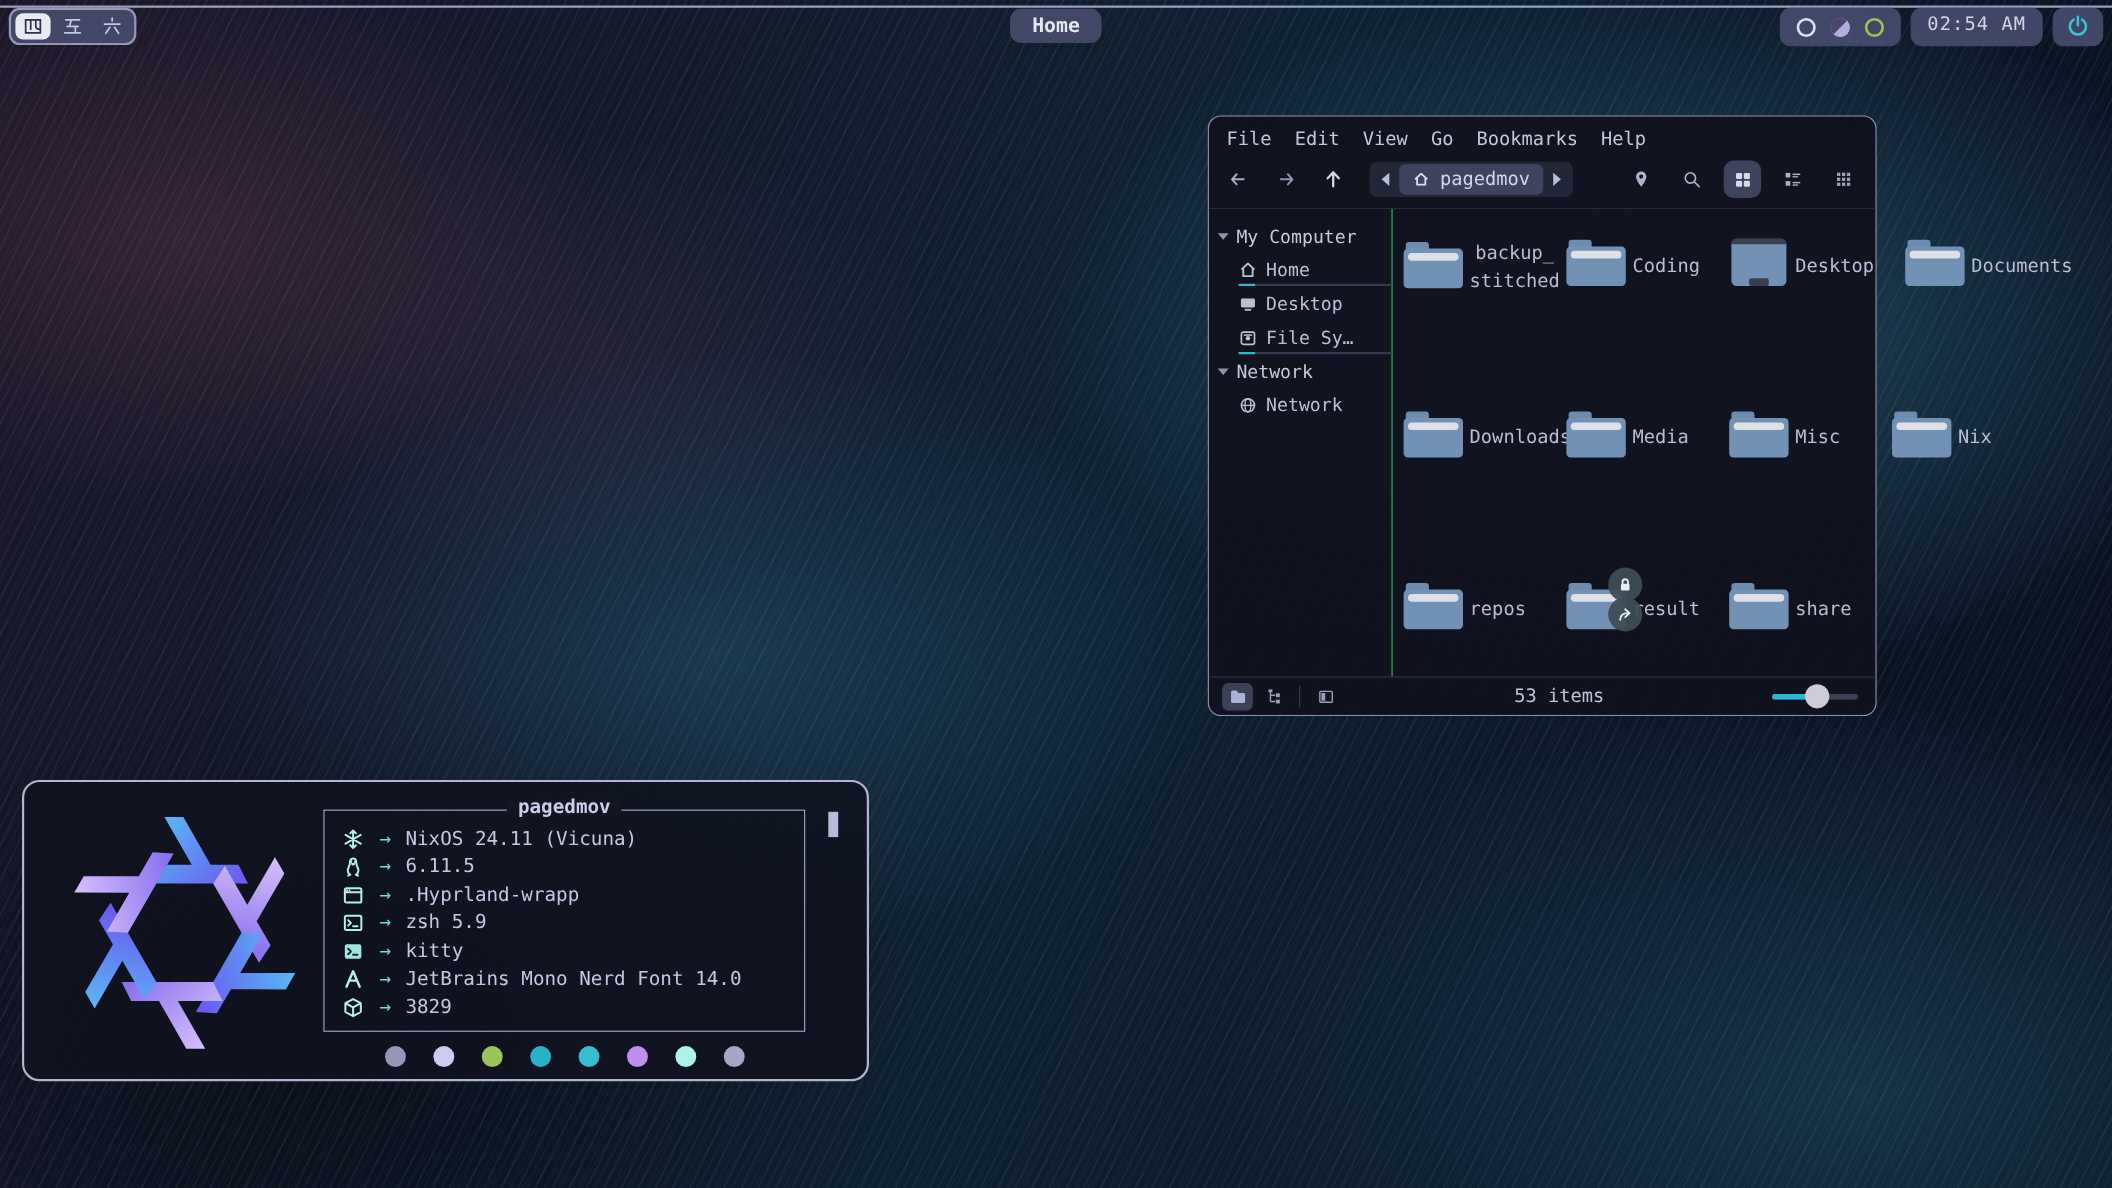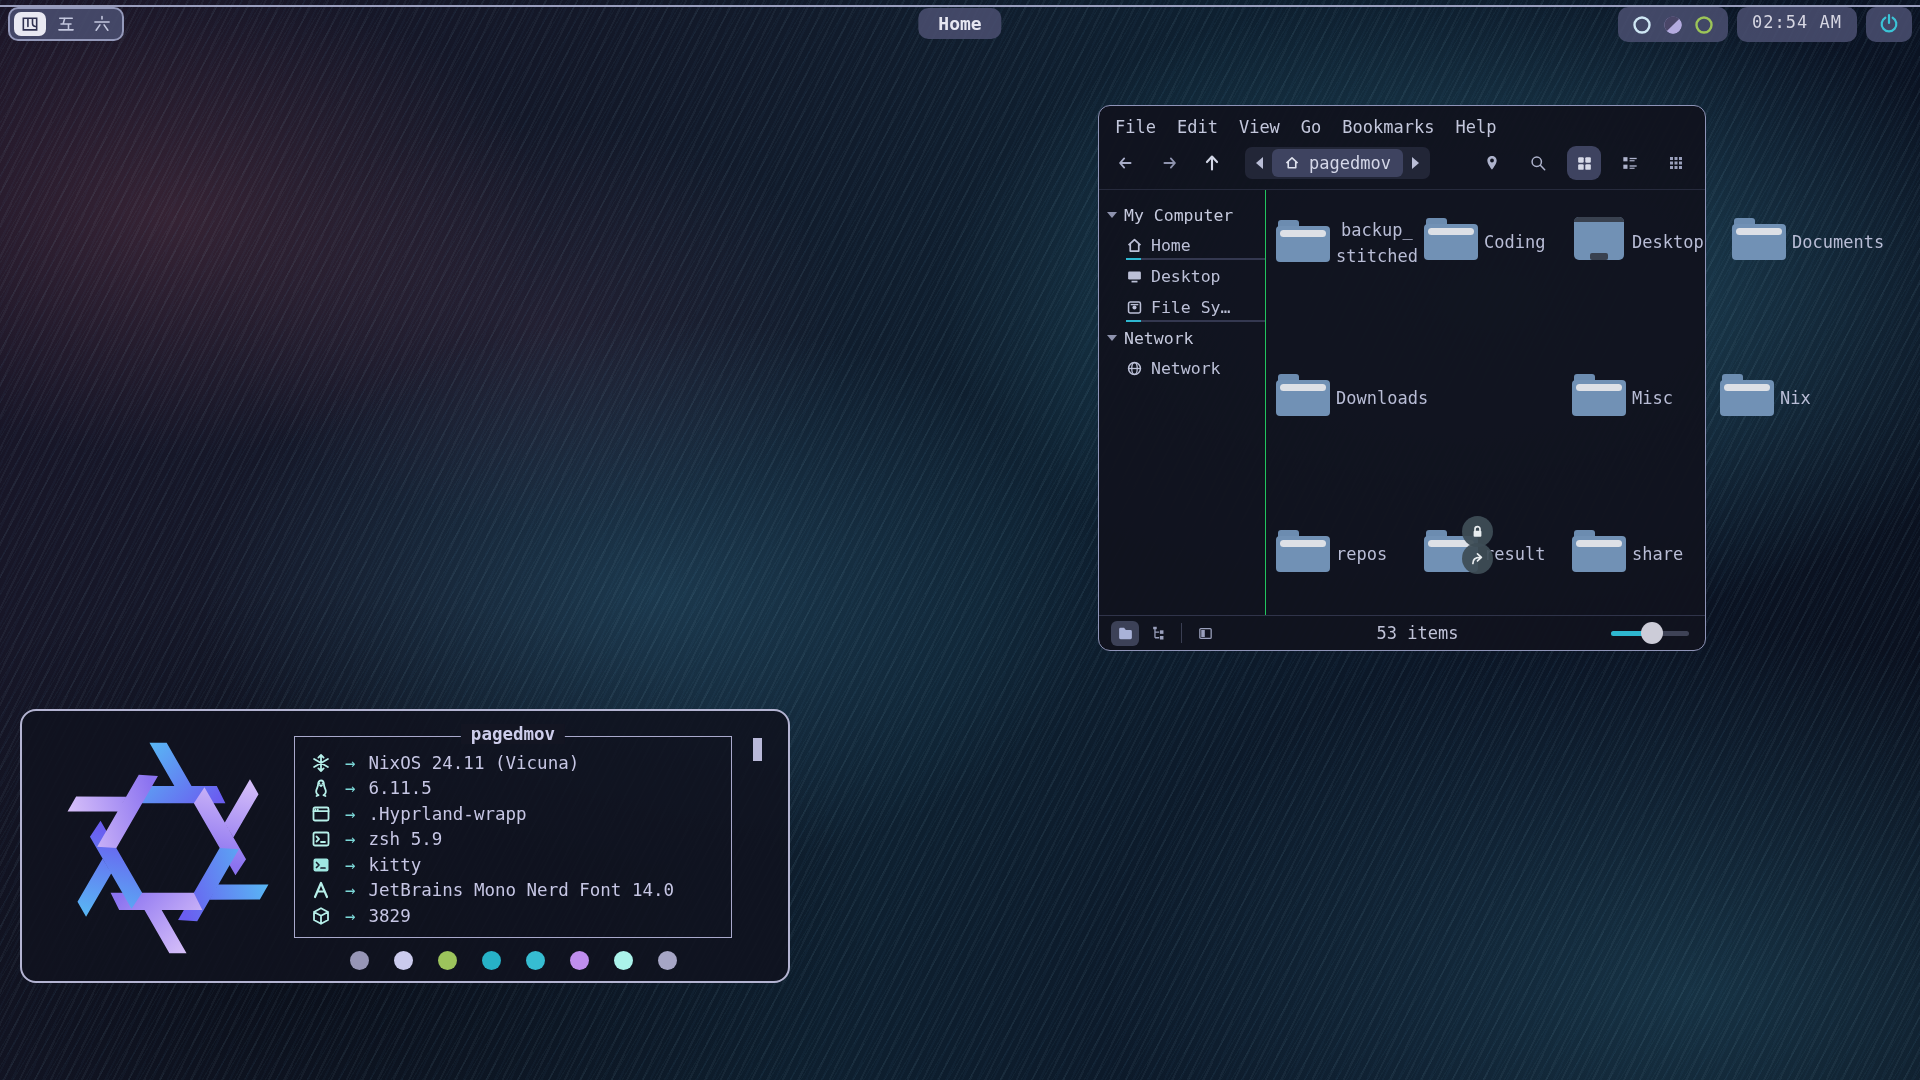--- a/index.html
+++ b/index.html
@@ -320,20 +320,26 @@
             </svg></div>
         <div class="flabel">Documents</div>
       </div>
 
       <div class="fcell" style="left:4px;top:178px">
         <div class="icw"><svg width="66" height="54">
               <use href="#sym-folder"></use>
             </svg></div>
         <div class="flabel">Downloads</div>
       </div>
+      <div class="fcell" style="left:152px;top:178px">
+        <div class="icw"><svg width="66" height="54">
+              <use href="#sym-folder"></use>
+            </svg></div>
+        <div class="flabel">Media</div>
+      </div>
       <div class="fcell" style="left:300px;top:178px">
         <div class="icw"><svg width="66" height="54">
               <use href="#sym-folder"></use>
             </svg></div>
         <div class="flabel">Misc</div>
       </div>
       <div class="fcell" style="left:448px;top:178px">
         <div class="icw"><svg width="66" height="54">
               <use href="#sym-folder"></use>
             </svg></div>

